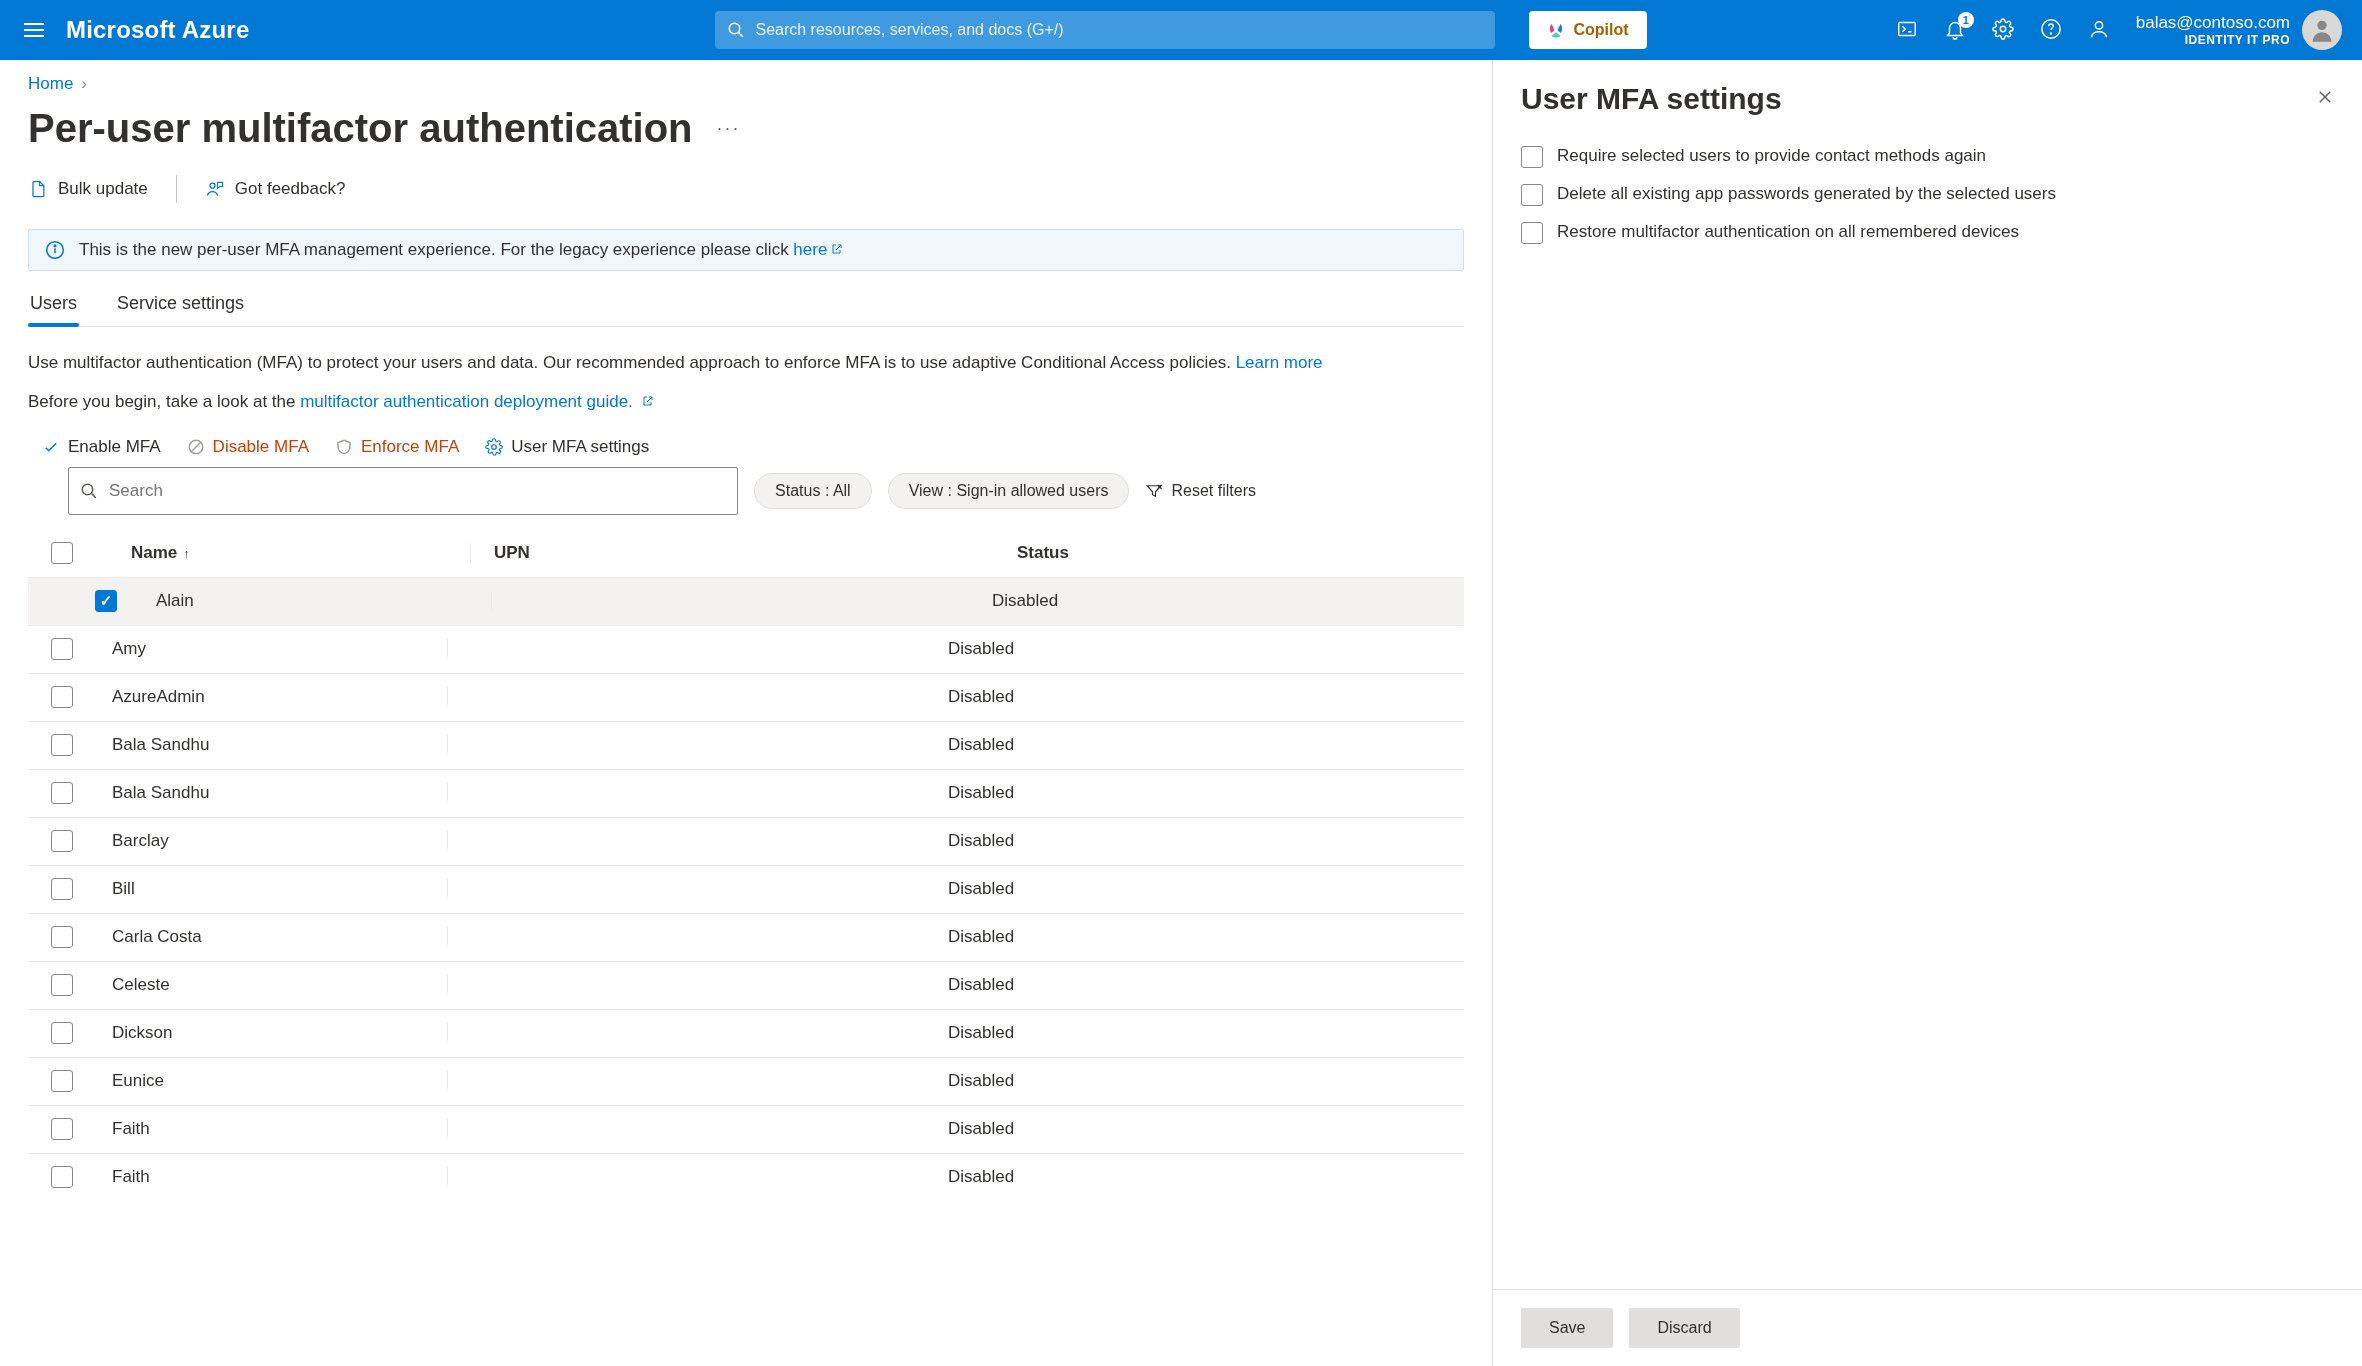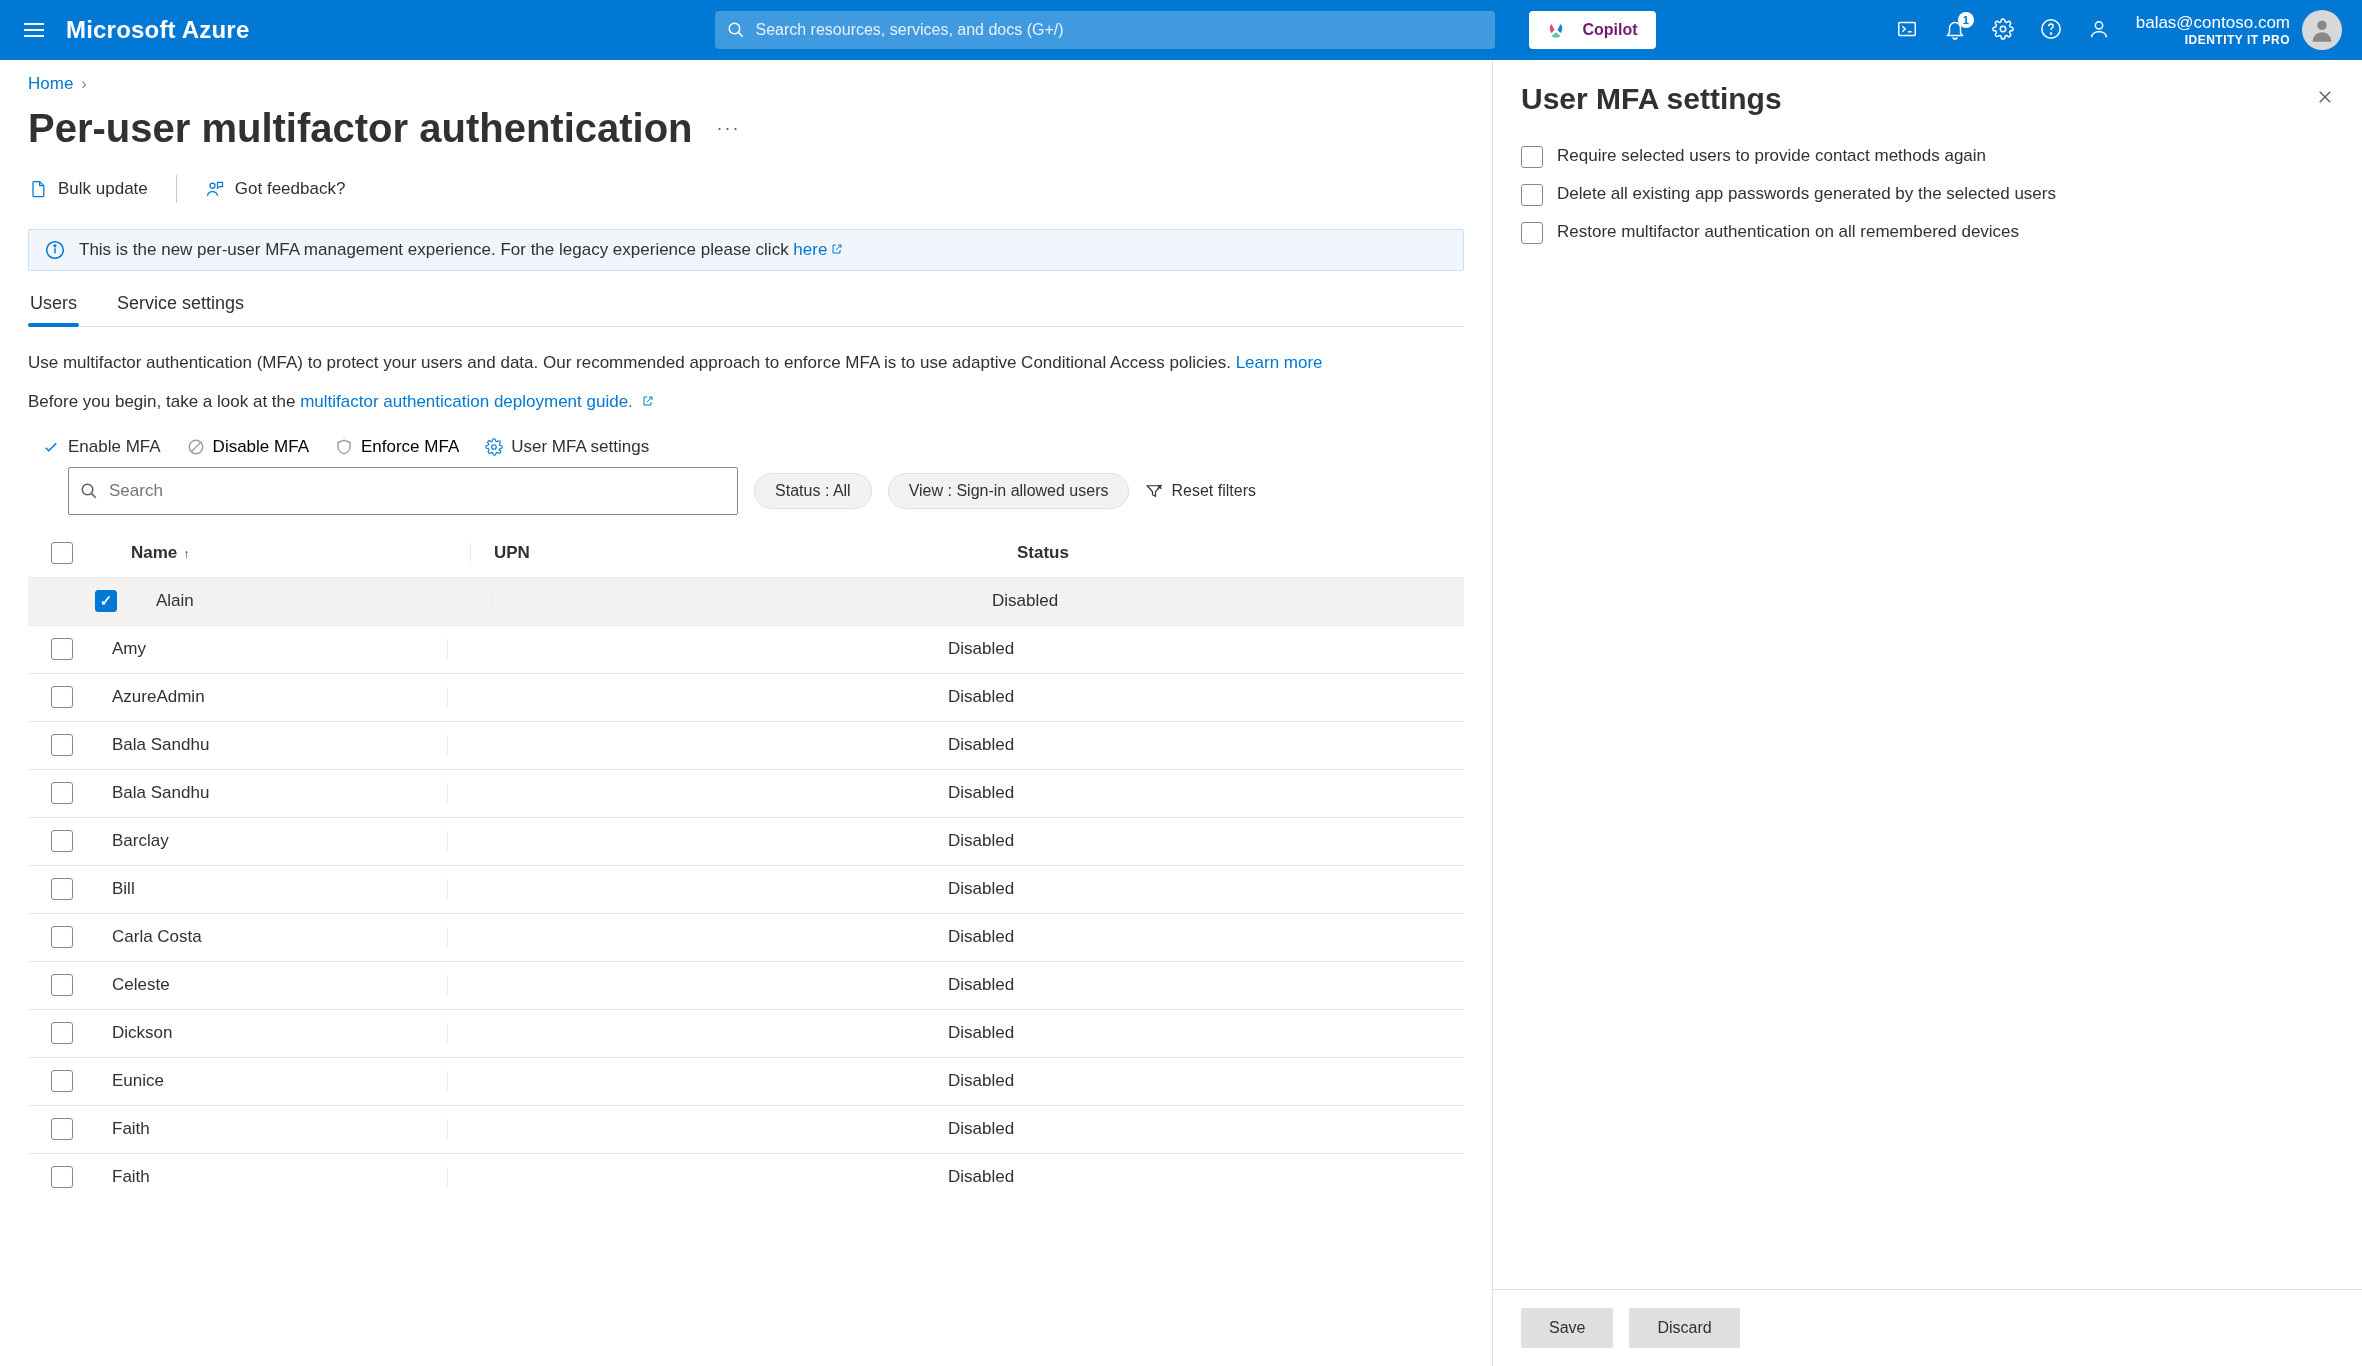--- a/index.html
+++ b/index.html
@@ -9,21 +9,21 @@
   
   .topbar { background:#0078d4; height:60px; display:flex; align-items:center; padding:0 20px; color:#fff; gap:18px; flex-shrink:0; }
   .hamburger { width:28px; height:28px; display:flex; flex-direction:column; justify-content:center; gap:4px; padding:4px; cursor:pointer; }
   .hamburger span { height:2px; background:#fff; width:100%; }
   .brand { font-size:24px; font-weight:600; letter-spacing:.2px; }
   .top-spacer { flex:0 0 auto; width:430px; }
   .search-wrap { flex:0 0 auto; width:780px; position:relative; }
   .search-box { width:100%; height:38px; border:none; border-radius:4px; background:rgba(255,255,255,.25); color:#fff; padding:0 14px 0 40px; font-size:16px; }
   .search-box::placeholder { color:#e8f1fb; }
   .search-icon-top { position:absolute; left:12px; top:50%; transform:translateY(-50%); color:#fff; }
-  .copilot-btn { margin-left:16px; background:#fff; color:#701a75; height:38px; border:none; border-radius:4px; padding:0 18px; font-size:16px; display:flex; align-items:center; gap:17px; cursor:pointer; font-weight:600; }
+  .copilot-btn { margin-left:16px; background:#fff; color:#a16207; height:38px; border:none; border-radius:4px; padding:0 18px; font-size:16px; display:flex; align-items:center; gap:8px; cursor:pointer; font-weight:600; }
   .copilot-logo { width:18px; height:18px; }
   .top-icons { margin-left:auto; display:flex; align-items:center; gap:26px; }
   .top-icon { position:relative; cursor:pointer; color:#fff; }
   .badge { position:absolute; top:-6px; right:-8px; background:#fff; color:#0078d4; font-size:11px; font-weight:700; border-radius:50%; width:16px; height:16px; display:flex; align-items:center; justify-content:center; }
   .account { display:flex; align-items:center; gap:12px; cursor:pointer; }
   .account-text { text-align:right; line-height:1.2; }
   .account-email { font-size:17px; }
   .account-role { font-size:12px; letter-spacing:.5px; font-weight:600; }
   .avatar { width:40px; height:40px; border-radius:50%; background:#d8d8d8; display:flex; align-items:center; justify-content:center; }
   .avatar svg { width:28px; height:28px; fill:#8a8886; }
@@ -61,21 +61,21 @@
   .tab.active { font-weight:400; }
   .tab.active::after { content:""; position:absolute; left:0; right:0; bottom:-1px; height:4px; background:#0078d4; border-radius:2px; }
 
   
   .body-text { font-size:17px; line-height:1.7; margin-bottom:10px; }
   .body-text a { color:#0078d4; text-decoration:none; }
 
   
   .actions { display:flex; align-items:center; gap:26px; margin:20px 0 10px 14px; font-size:17px; }
   .action { display:flex; align-items:center; gap:8px; cursor:pointer; }
-  .action.disabled { color:#000000; }
+  .action.disabled { color:#c2410c; }
   .action svg { width:18px; height:18px; }
   .action:not(.disabled) svg { stroke:#0078d4; fill:none; }
   .action.disabled svg { stroke:#a19f9d; fill:none; }
 
   
   .filter-row { display:flex; align-items:center; gap:16px; margin-bottom:12px;margin-left:40px; }
   .search-users { position:relative; width:740px; max-width:48%; }
   .search-users input { width:100%; height:48px; border:1px solid #8a8886; border-radius:2px; padding:0 12px 0 40px; font-size:17px; }
   .search-users .s-icon { position:absolute; left:12px; top:50%; transform:translateY(-50%); color:#605e5c; }
   .pill { background:#f3f2f1; border:1px solid #e1dfdd; border-radius:20px; padding:8px 20px; font-size:16px; cursor:pointer; }

